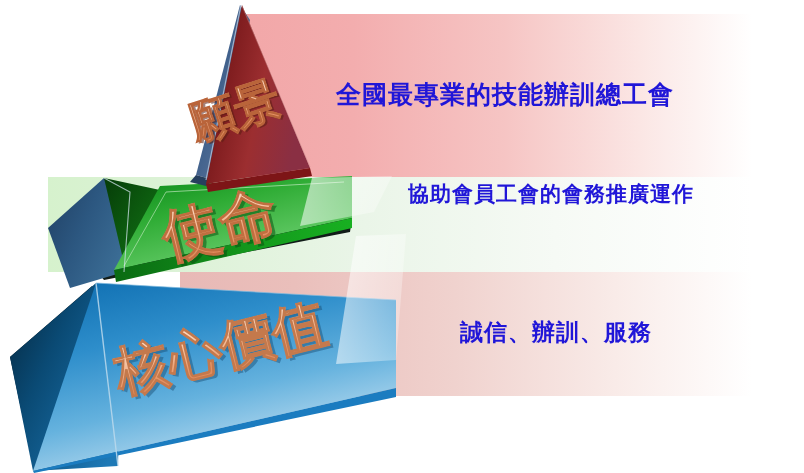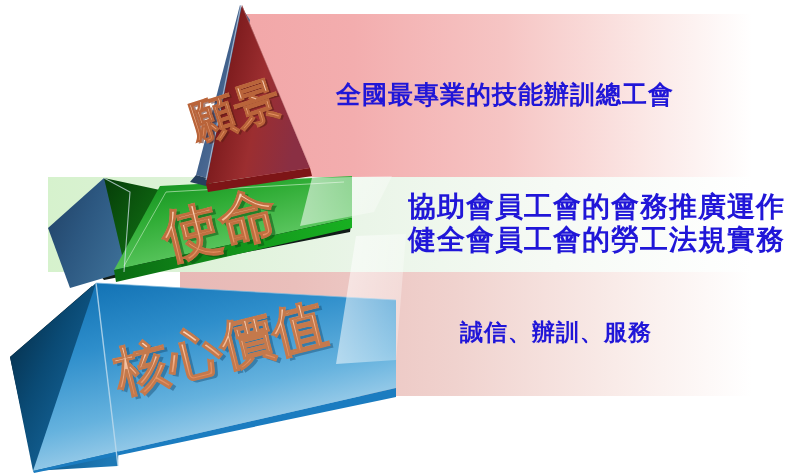--- a/index.html
+++ b/index.html
@@ -65,22 +65,21 @@
     text-rendering: geometricPrecision;
   }
   #vision-text {
     left: 336px;
     top: 80px;
     font-size: 25px;
   }
   #mission-text {
     left: 408px;
     top: 182px;
-    font-size: 28px;
-    margin-top: 8px;
+    font-size: 21px;
   }
   #values-text {
     left: 460px;
     top: 320px;
     font-size: 23px;
   }
   .textline { display: block; }
 </style>
 </head>
 <body>
@@ -225,20 +224,19 @@
       <text x="0" y="0" font-size="54" font-weight="bold" font-family="DejaVu Sans, Liberation Sans, sans-serif" fill="url(#gLabel)" stroke="#c4794c" stroke-width="0.9">核心價值</text>
     </g>
   </svg>
 
   <div class="textblock" id="vision-text">
     <span class="textline">全國最專業的技能辦訓總工會</span>
   </div>
 
   <div class="textblock" id="mission-text">
     <span class="textline">協助會員工會的會務推廣運作</span>
-    <span class="textline">健全會員工會的勞工法規實務</span>
   </div>
 
   <div class="textblock" id="values-text">
     <span class="textline">誠信、辦訓、服務</span>
   </div>
 
 </div>
 
 </body></html>

